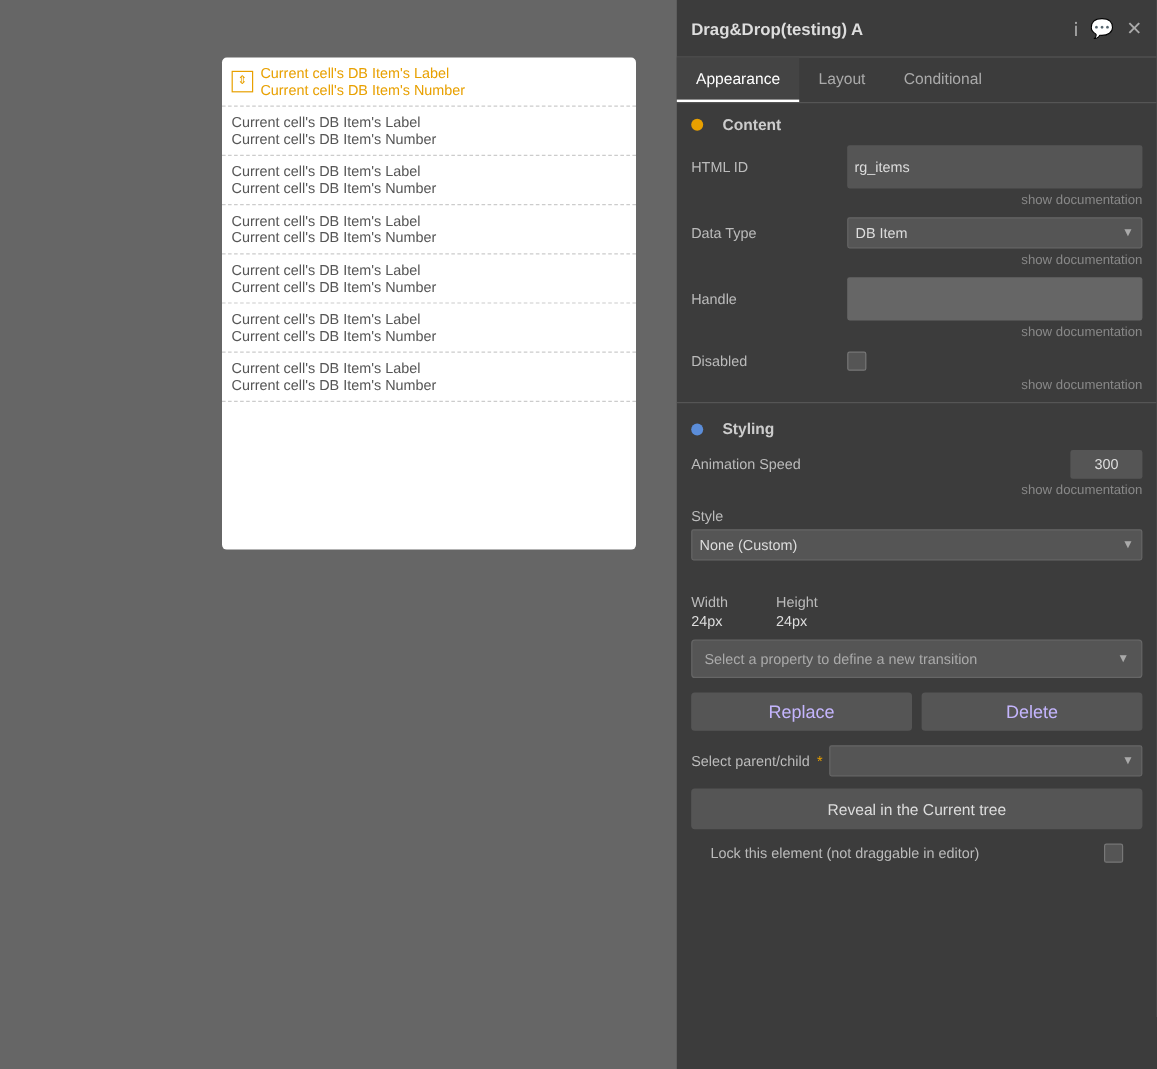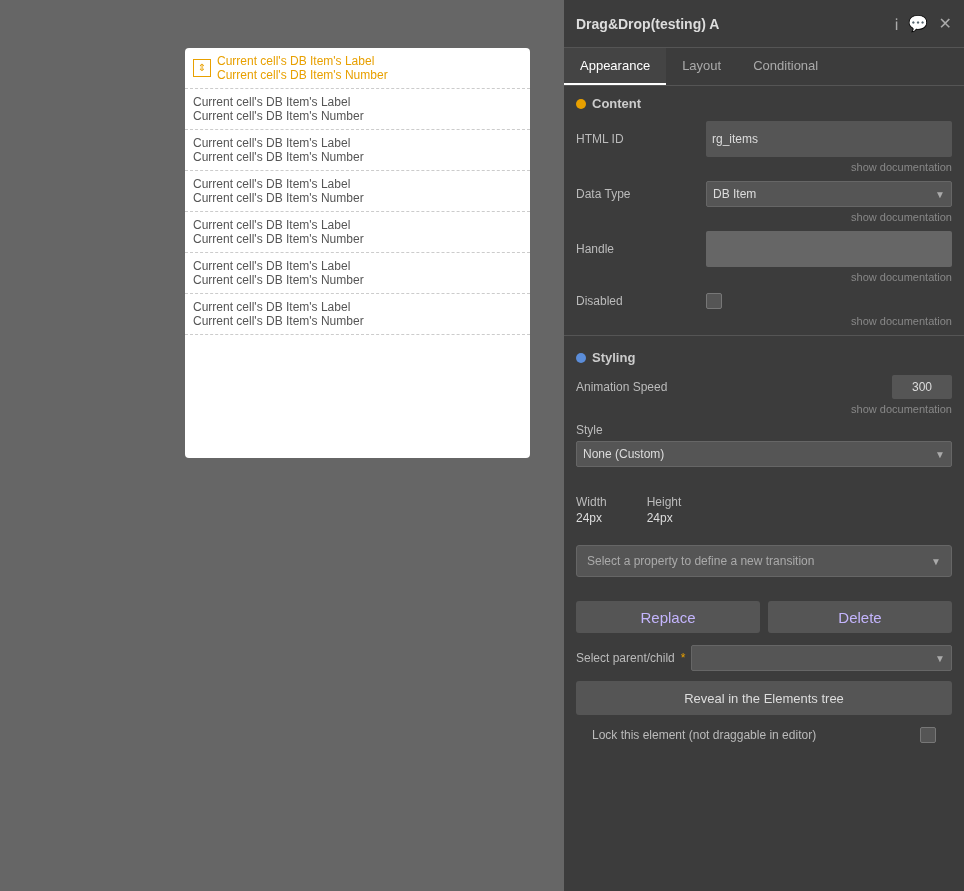--- a/index.html
+++ b/index.html
@@ -156,21 +156,21 @@
     .panel-content {
       flex: 1;
       overflow-y: auto;
       padding: 0;
     }
 
     
     .section-header {
       display: flex;
       align-items: center;
-      gap: 6px;
+      gap: 16px;
       padding: 10px 12px 6px;
       font-size: 13px;
       color: #ccc;
       font-weight: bold;
     }
 
     .section-dot {
       width: 10px;
       height: 10px;
       border-radius: 50%;
@@ -279,21 +279,21 @@
       margin-top: 20px;
     }
 
     .wh-value {
       color: #ddd;
       font-size: 12px;
     }
 
     
     .transition-dropdown {
-      margin: 16px 12px;
+      margin: 4px 12px;
       background: #555;
       color: #aaa;
       border: 1px solid #666;
       padding: 5px 10px;
       font-size: 12px;
       border-radius: 3px;
       display: flex;
       align-items: center;
       justify-content: space-between;
       cursor: pointer;
@@ -559,21 +559,21 @@
     <div class="select-parent-row">
       <span class="select-parent-label">Select parent/child</span>
       <span class="required-star">*</span>
       <div class="select-parent-dropdown">
         <span></span>
         <span class="dropdown-arrow">▼</span>
       </div>
     </div>
 
     
-    <button class="reveal-btn">Reveal in the Elements tree</button>
+    <button class="reveal-btn">Reveal in the Current tree</button>
 
     
     <div class="lock-row">
       <span class="lock-label">Lock this element (not draggable in editor)</span>
       <div class="lock-checkbox"></div>
     </div>
 
   </div>
 </div>
 

